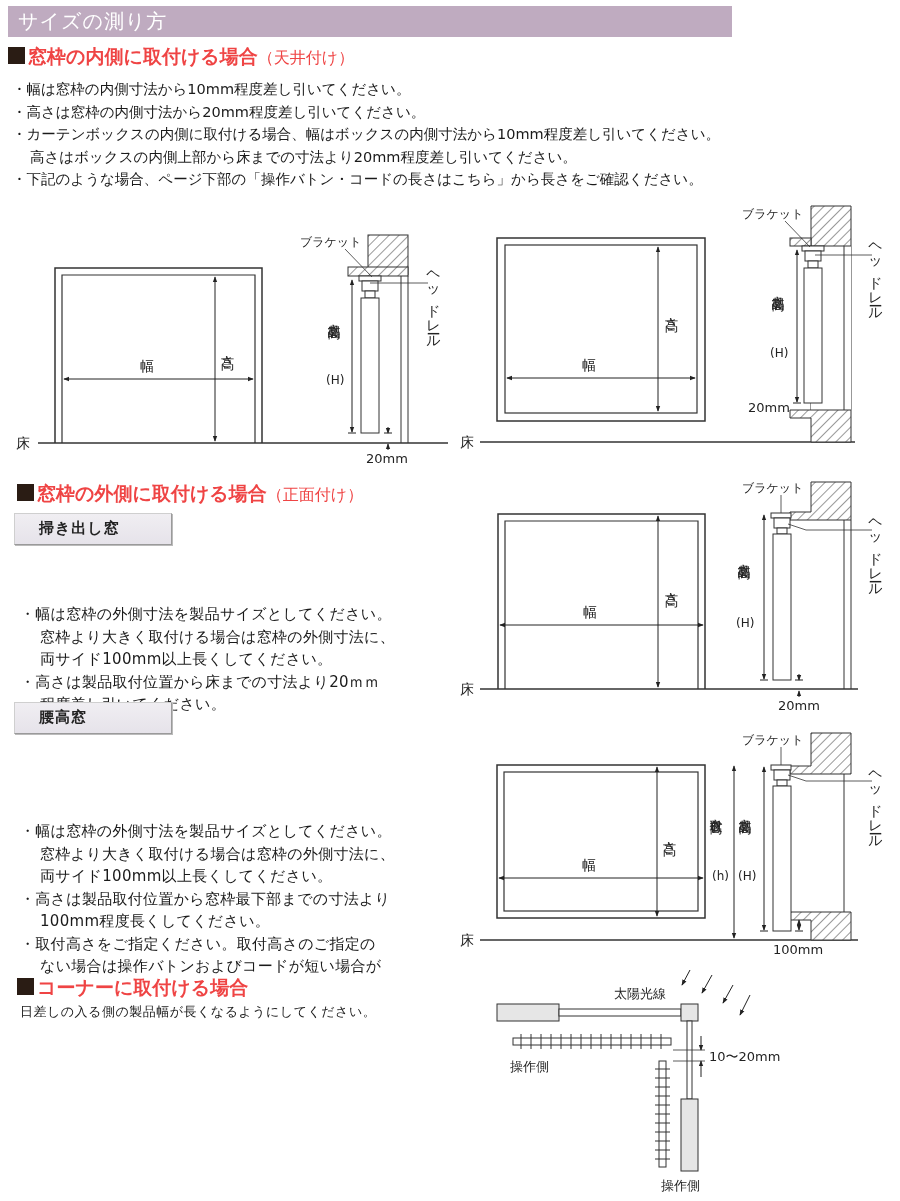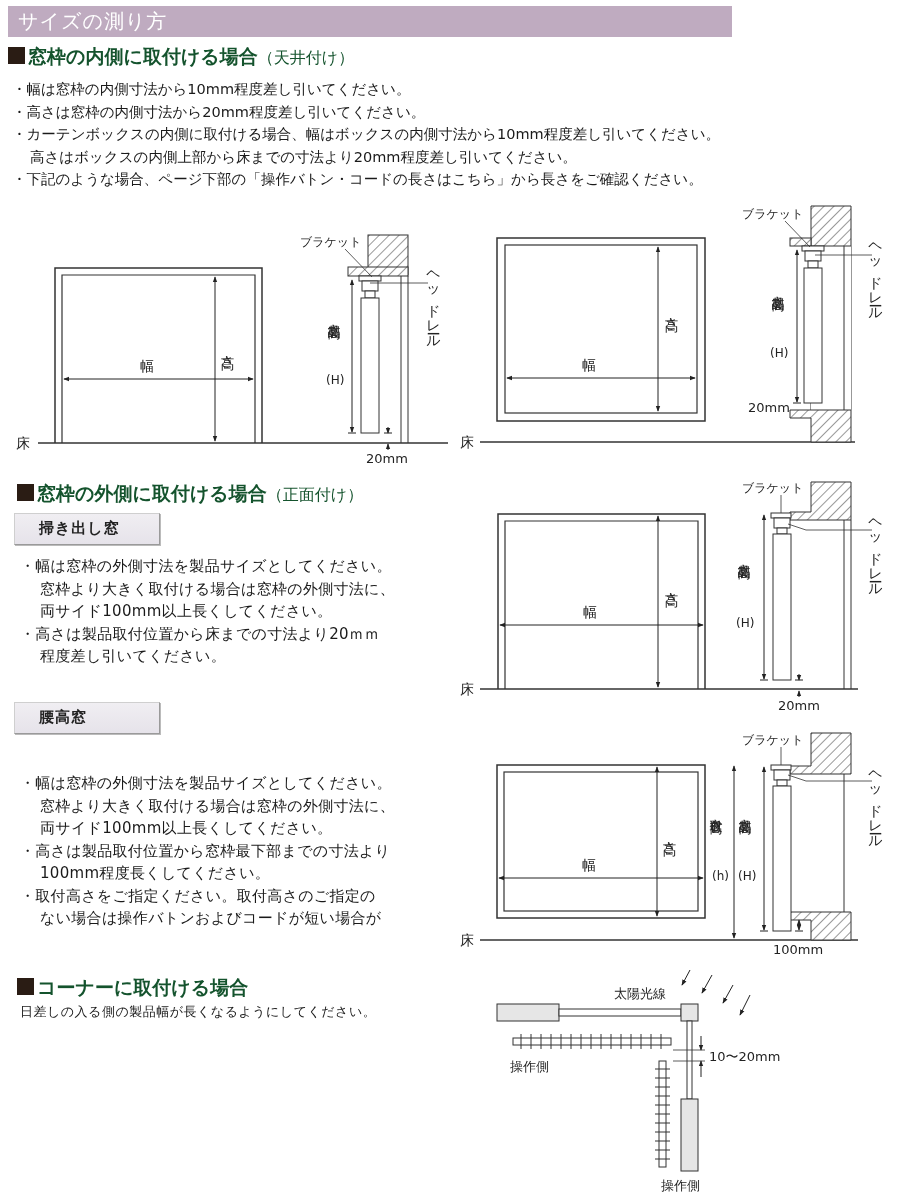--- a/index.html
+++ b/index.html
@@ -1,30 +1,30 @@
 <!DOCTYPE html>
 <html><head>
 <meta charset="utf-8">
 <style>
   * { box-sizing: border-box; margin: 0; padding: 0; }
   body { width: 900px; height: 1201px; background: #ffffff; position: relative; overflow: hidden;
          font-family: "DejaVu Sans", "Liberation Sans", sans-serif; color: #1a1a1a; }
   .abs { position: absolute; }
   .title-bar { left: 8px; top: 6px; width: 724px; height: 31px; background: #bfabc0; }
   .title-bar span { position: absolute; left: 10px; top: 2px; font-size: 20px; color: #ffffff; letter-spacing: 1px; }
-  .sec-head { font-size: 19px; font-weight: bold; color: #14532d; white-space: nowrap; text-align: right; }
+  .sec-head { font-size: 19px; font-weight: bold; color: #ef4444; white-space: nowrap; text-align: right; }
   .sec-head .sq { display: inline-block; width: 17px; height: 17px; background: #2a1c14; margin-right: 3px; vertical-align: -1px; }
   .sec-head .paren { font-size: 16px; font-weight: normal; }
   .bullets { font-size: 14.5px; line-height: 22.5px; white-space: nowrap; }
   .bullets .li { padding-left: 18px; text-indent: -18px; }
   .bullets .cont { padding-left: 18px; }
-  .tag { width: 146px; height: 32px; background: linear-gradient(#f0eef2, #e6e3ea); border: 1px solid #9a9a9a;
+  .tag { width: 158px; height: 32px; background: linear-gradient(#f0eef2, #e6e3ea); border: 1px solid #9a9a9a;
          border-top-color: #cfcfcf; border-left-color: #cfcfcf; box-shadow: 1px 1px 0 #bbbbbb; }
   .tag span { position: absolute; left: 24px; top: 5px; font-size: 15px; font-weight: bold; color: #222; letter-spacing: 1px; }
-  .side-bullets { font-size: 15px; line-height: 22.5px; white-space: nowrap; letter-spacing: 0.3px; }
+  .side-bullets { font-size: 15px; line-height: 22.5px; white-space: nowrap; letter-spacing: 0.3px; margin-top: 48px; }
   .side-bullets .li { padding-left: 20px; text-indent: -20px; }
   .side-bullets .cont { padding-left: 20px; }
   svg text { font-family: "DejaVu Sans", "Liberation Sans", sans-serif; fill: #222; }
 </style>
 </head>
 <body>
 
 <div class="abs title-bar">
   <span>サイズの測り方</span>
 </div>

